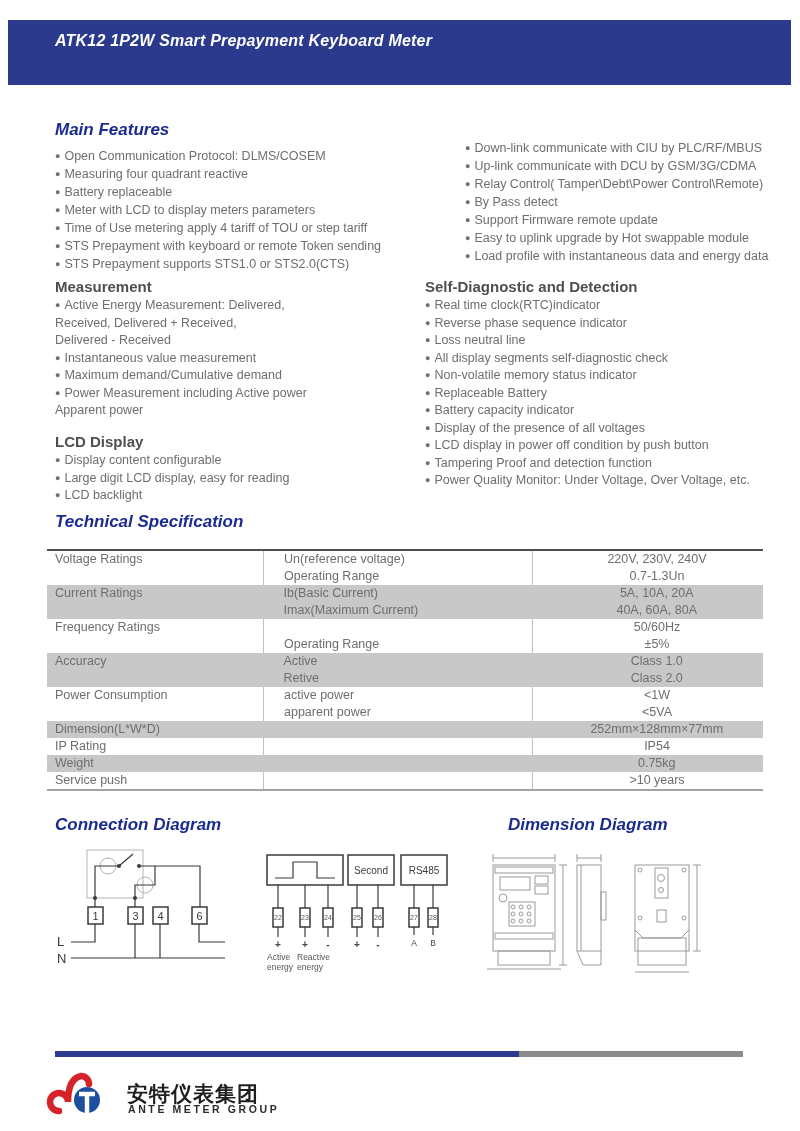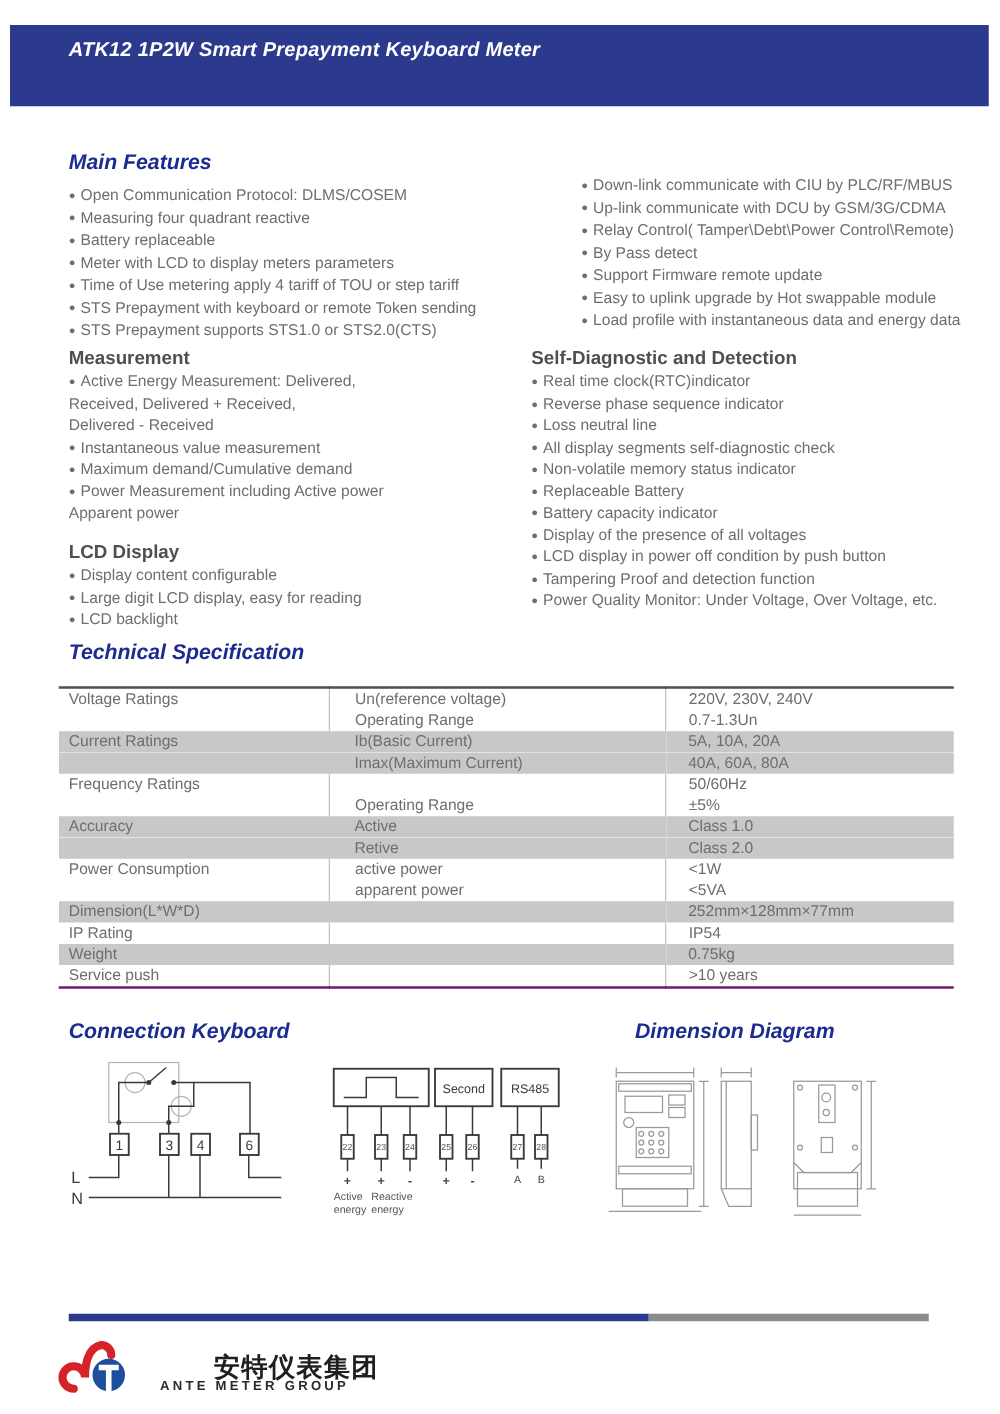--- a/index.html
+++ b/index.html
@@ -11,35 +11,35 @@
 
   .h-blue{position:absolute;font-size:17px;font-weight:700;font-style:italic;color:var(--heading-blue,#1b2b90);}
   .h-gray{position:absolute;font-size:15px;font-weight:700;color:#4f4f4f;}
 
   .list{position:absolute;font-size:12.5px;color:#6e6e6e;}
   .list .li{line-height:18px;white-space:nowrap;}
   .list.tight .li{line-height:17.5px;}
   .blt{font-size:9px;margin-right:4px;vertical-align:1px;}
 
   table.spec{position:absolute;left:47px;top:549px;width:716px;border-collapse:collapse;table-layout:fixed;
-    border-top:2px solid #4e4e4e;border-bottom:2px solid #701a75;font-size:12.5px;color:#6e6e6e;}
+    border-top:2px solid #4e4e4e;border-bottom:2px solid #a3a3a3;font-size:12.5px;color:#6e6e6e;}
   table.spec td{height:17px;line-height:17px;padding:0;white-space:nowrap;overflow:hidden;font-weight:400;}
   table.spec td:nth-child(1){width:208px;padding-left:8px;}
   table.spec td:nth-child(2){width:248px;padding-left:20px;}
-  table.spec td:nth-child(3){padding-left:18px;}
+  table.spec td:nth-child(3){padding-left:18px;text-align:center;}
   table.spec tr:not(.gray) td:nth-child(1),
   table.spec tr:not(.gray) td:nth-child(2){border-right:1px solid #c2c2c2;}
   table.spec tr.gray{background:var(--table-band,#c8c8c8);}
 
   .diagram{position:absolute;}
   .fbar{position:absolute;top:1051px;height:6px;}
   .fbar-blue{left:55px;width:464px;background:var(--footer-blue,#2b3a8c);}
   .fbar-gray{left:519px;width:224px;background:var(--footer-gray,#8c8c8c);}
 
-  .logo-cn{position:absolute;left:127px;top:1080px;font-size:21px;font-weight:700;color:#1f1f1f;letter-spacing:1px;font-family:"Liberation Sans",sans-serif;margin-left:44px;}
+  .logo-cn{position:absolute;left:127px;top:1080px;font-size:21px;font-weight:700;color:#1f1f1f;letter-spacing:1px;font-family:"Liberation Sans",sans-serif;}
   .logo-en{position:absolute;left:128px;top:1103px;font-size:10.5px;font-weight:700;color:#2b2b2b;letter-spacing:2.6px;}
 
   svg text{font-family:"Liberation Sans",sans-serif;}
   .wire{stroke:#3a3a3a;stroke-width:1.2;fill:none;}
   .graywire{stroke:#b5b5b5;stroke-width:1;fill:none;}
   .tbox{fill:#ffffff;stroke:#3a3a3a;stroke-width:1.5;}
   .dim{stroke:#9a9a9a;stroke-width:1;fill:none;}
 </style>
 </head>
 <body>
@@ -172,21 +172,21 @@
           <td>0.75kg</td>
         </tr>
         <tr>
           <td>Service push</td>
           <td></td>
           <td>&gt;10 years</td>
         </tr>
       </tbody>
     </table>
 
-  <div class="h-blue" style="left:55px;top:815px;">Connection Keyboard</div>
+  <div class="h-blue" style="left:55px;top:815px;">Connection Diagram</div>
 
   <svg class="diagram" style="left:55px;top:845px;" width="450" height="135" viewBox="0 0 450 135">
 
     <g>
       <rect class="graywire" x="32" y="5" width="56" height="48"></rect>
       <circle class="graywire" cx="53" cy="21" r="8"></circle>
       <circle class="graywire" cx="90" cy="40" r="8"></circle>
       <path class="wire" d="M40 62 V21 H64"></path>
       <circle cx="40" cy="53" r="2" fill="#3a3a3a"></circle>
       <circle cx="64" cy="21" r="2" fill="#3a3a3a"></circle>

